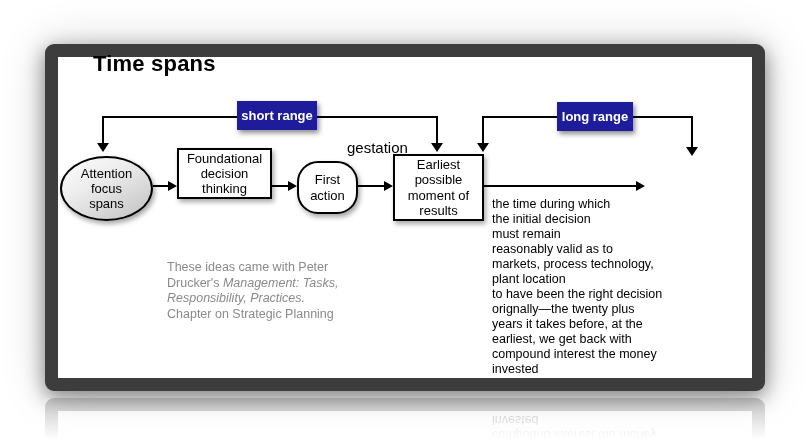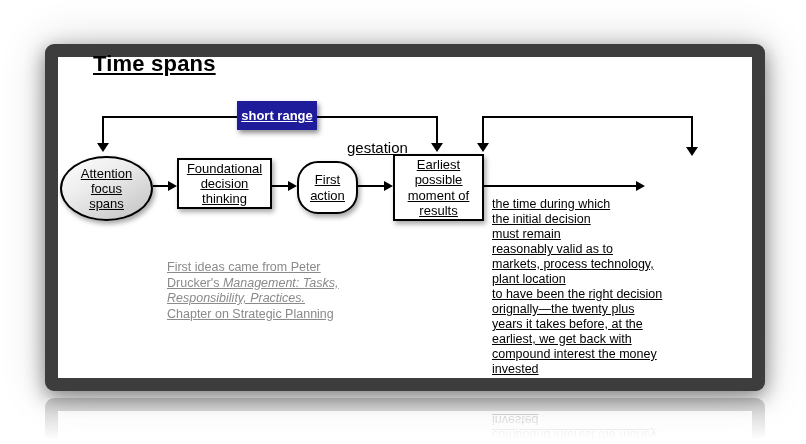--- a/index.html
+++ b/index.html
@@ -1,21 +1,21 @@
 <!DOCTYPE html>
 <html style="--color-badge: #1f1c9c; --color-frame: #3d3d3d; --color-credit: #8a8a8a; --color-line: #000000;"><head>
 <meta charset="utf-8">
 <style>
   :root{
     --color-badge:#1f1c9c;
     --color-frame:#3d3d3d;
     --color-credit:#8a8a8a;
     --color-line:#000000;
   }
-  *{margin:0;padding:0;box-sizing:border-box;text-decoration:underline;}
+  *{margin:0;padding:0;box-sizing:border-box;}
   html,body{width:806px;height:444px;background:#fff;overflow:hidden;
     font-family:"Liberation Sans","DejaVu Sans",sans-serif;color:#000;}
   .canvas{position:relative;width:806px;height:444px;background:#fff;}
 
   
   .stage{position:absolute;left:45px;top:44px;width:720px;height:347px;
     background:#fff;border:13px solid var(--color-frame);border-radius:9px;
     box-shadow:0 6px 20px rgba(0,0,0,.45),0 0 45px rgba(0,0,0,.18);}
   .slide{position:relative;width:694px;height:321px;background:#fff;}
 
@@ -29,21 +29,21 @@
   .badge-long{left:499px;top:45px;width:76px;height:29px;}
 
   .gestation{position:absolute;left:289px;top:82px;font-size:15px;}
 
   .node{position:absolute;display:flex;align-items:center;justify-content:center;
     text-align:center;font-size:13px;line-height:1.18;white-space:pre-line;
     background:#fff;border:2px solid var(--color-line);
     box-shadow:2px 3px 5px rgba(0,0,0,.35);z-index:2;}
   .ellipse{left:2px;top:99px;width:93px;height:65px;border-radius:50%;
     background:linear-gradient(150deg,#fefefe 0%,#ececec 40%,#cfcfcf 80%,#c2c2c2 100%);}
-  .box-foundational{left:119px;top:101px;width:95px;height:51px;}
+  .box-foundational{left:119px;top:91px;width:95px;height:51px;}
   .box-first{left:239px;top:104px;width:61px;height:53px;border-radius:21px;}
   .box-earliest{left:335px;top:97px;width:91px;height:67px;}
   .box-abandonment{left:587px;top:102px;width:94px;height:58px;}
 
   .hline{position:absolute;height:2px;background:var(--color-line);z-index:1;}
   .vline{position:absolute;width:2px;background:var(--color-line);z-index:1;}
   .arr-down{position:absolute;width:0;height:0;z-index:1;
     border-left:6px solid transparent;border-right:6px solid transparent;
     border-top:9px solid var(--color-line);}
   .arr-right{position:absolute;width:0;height:0;z-index:1;
@@ -77,20 +77,21 @@
       <div class="arr-down" style="left:39px;top:86px;"></div>
       <div class="vline" style="left:378px;top:59px;height:28px;"></div>
       <div class="arr-down" style="left:373px;top:86px;"></div>
       <div class="badge badge-short">short range</div>
 
       <div class="hline" style="left:424px;top:59px;width:211px;"></div>
       <div class="vline" style="left:424px;top:59px;height:28px;"></div>
       <div class="arr-down" style="left:419px;top:86px;"></div>
       <div class="vline" style="left:633px;top:59px;height:32px;"></div>
       <div class="arr-down" style="left:628px;top:90px;"></div>
+      <div class="badge badge-long">long range</div>
 
       <div class="gestation">gestation</div>
 
       <div class="hline" style="left:95px;top:128px;width:18px;"></div>
       <div class="arr-right" style="left:110px;top:124px;"></div>
       <div class="hline" style="left:214px;top:128px;width:19px;"></div>
       <div class="arr-right" style="left:230px;top:124px;"></div>
       <div class="hline" style="left:300px;top:128px;width:30px;"></div>
       <div class="arr-right" style="left:326px;top:124px;"></div>
       <div class="hline" style="left:426px;top:128px;width:155px;"></div>
@@ -124,21 +125,21 @@
 markets, process technology,
 plant location
 to have been the right decision
 orignally—the twenty plus
 years it takes before, at the
 earliest, we get back with
 compound interest the money
 invested</div>
 
       <div class="credit">
-        <span>First ideas came from Peter</span><br>
+        <span>These ideas came with Peter</span><br>
         <span>Drucker's </span><i>Management: Tasks,</i><br>
         <i>Responsibility, Practices.</i><br>
         <span>Chapter on Strategic Planning</span>
       </div>
 
     </div>
   </div>
 
   <div class="reflection">
       <div class="stage" aria-hidden="true">

